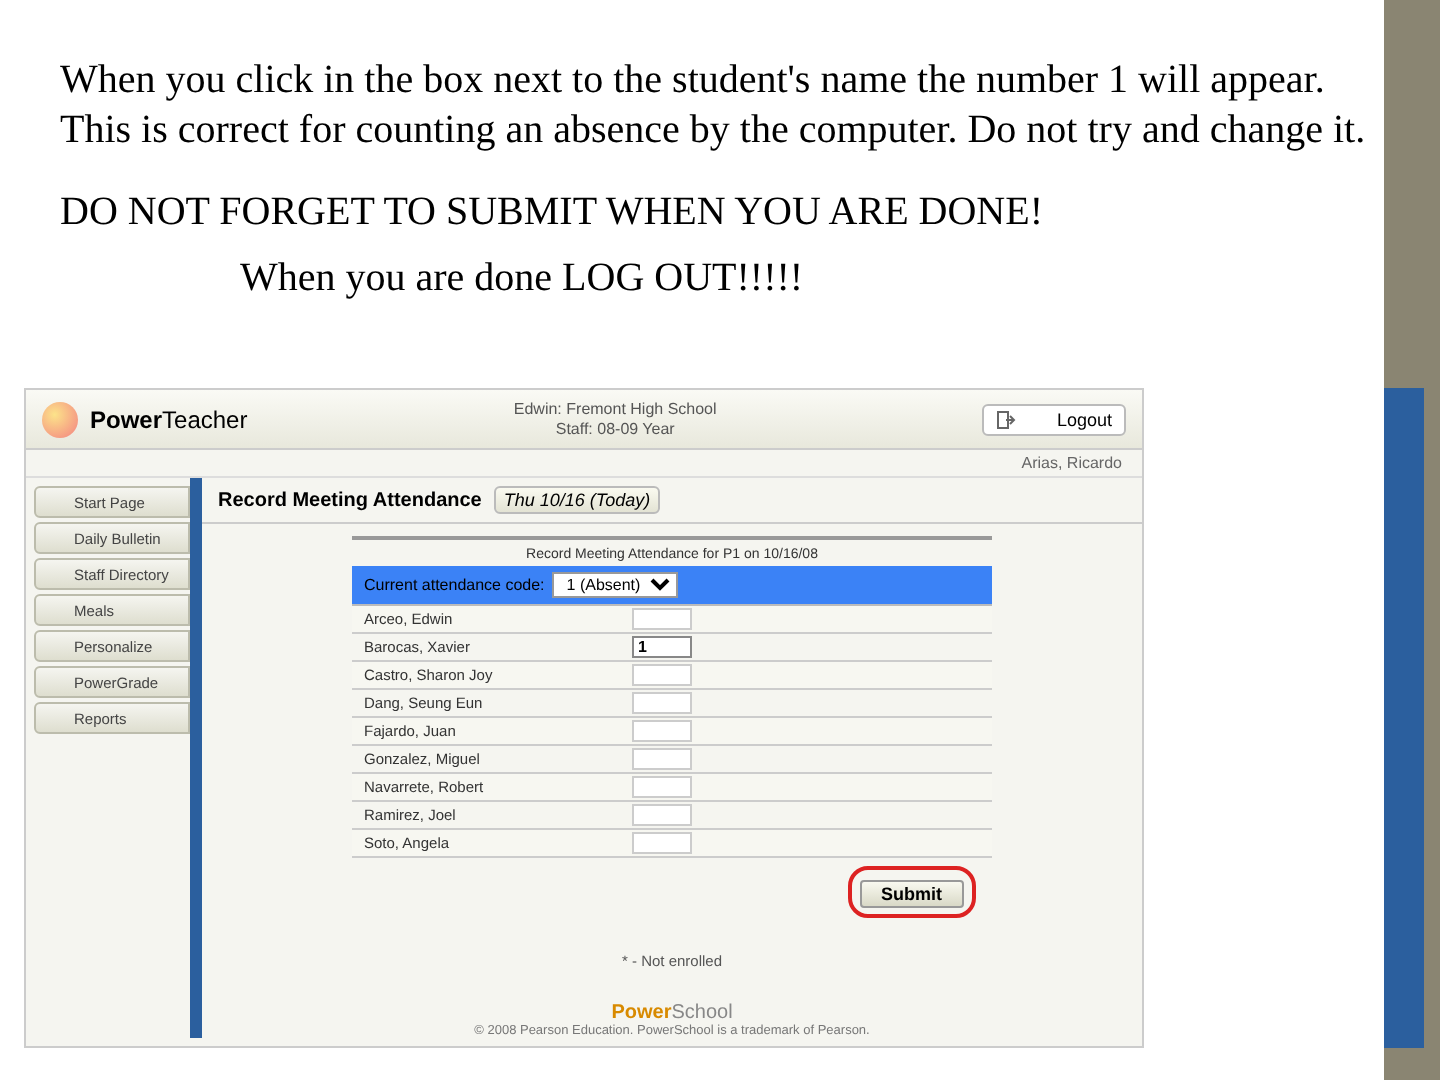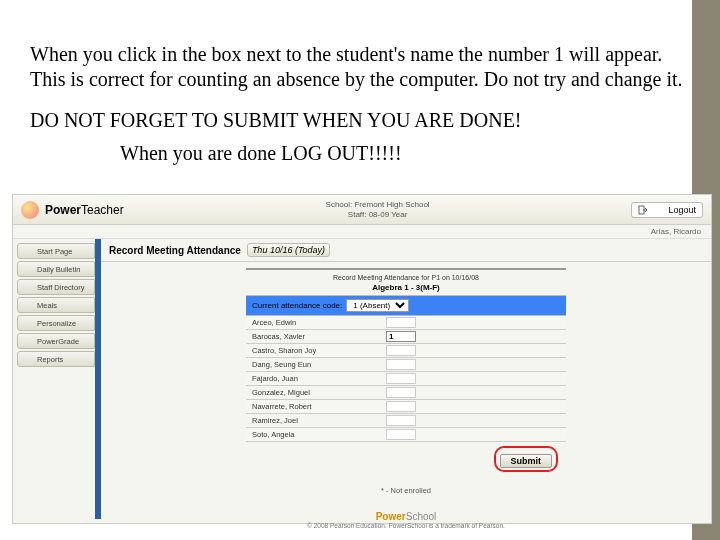--- a/index.html
+++ b/index.html
@@ -1,21 +1,21 @@
 <!DOCTYPE html>
 <html><head>
 <meta charset="utf-8">
 <style>
   * { box-sizing: border-box; margin: 0; padding: 0; }
   body { width: 720px; height: 540px; font-family: Arial, sans-serif; background: #fff; position: relative; overflow: hidden; }
   .right-stripe { position: absolute; right: 0; top: 0; width: 28px; height: 540px; background: #8a8572; }
-  .content { position: absolute; left: 30px; top: 28px; width: 660px; margin-top: 14px; }
+  .content { position: absolute; left: 30px; top: 28px; width: 660px; }
   .instruction { font-family: 'Times New Roman', serif; font-size: 20px; line-height: 1.25; margin-bottom: 16px; }
   .warning { font-family: 'Times New Roman', serif; font-size: 20px; line-height: 1.25; margin-bottom: 8px; }
-  .app-window { position: absolute; left: 12px; top: 194px; width: 700px; height: 330px; background: #f5f5f0; border: 1px solid #ccc; }
+  .app-window { position: absolute; left: 12px; top: 194px; width: 560px; height: 330px; background: #f5f5f0; border: 1px solid #ccc; }
   .blue-backfill { position: absolute; left: 692px; top: 194px; width: 20px; height: 330px; background: #2b5f9e; }
   .app-header { height: 30px; background: linear-gradient(#fafaf5,#e8e8dc); border-bottom: 1px solid #ccc; display: flex; align-items: center; padding: 0 8px; }
   .logo-ico { width: 18px; height: 18px; background: radial-gradient(circle at 35% 35%, #fce38a, #f38181); border-radius: 50%; margin-right: 6px; }
   .logo-txt { font-size: 12px; font-weight: bold; }
   .logo-txt .thin { font-weight: normal; }
   .header-center { flex: 1; text-align: center; font-size: 8px; color: #555; line-height: 1.2; }
   .logout-box { display: flex; align-items: center; gap: 20px; border: 1px solid #bbb; border-radius: 3px; padding: 2px 6px; background: #fff; font-size: 9px; }
   .logout-ico { width: 10px; height: 10px; }
   .user-row { font-size: 8px; color: #666; text-align: right; padding: 2px 10px; border-bottom: 1px solid #ddd; }
   .app-body { display: flex; height: calc(100% - 48px); }
@@ -58,21 +58,21 @@
   <p class="warning" style="padding-left:90px">When you are done LOG OUT!!!!!</p>
 </div>
 
 <div class="app-window">
   <div class="app-header">
     <div class="logo-ico"></div>
     <div class="logo-txt">
       <span>Power</span><span class="thin">Teacher</span>
     </div>
     <div class="header-center">
-      <div><span>School:</span> <span>Fremont High School</span></div>
+      <div><span>Edwin:</span> <span>Fremont High School</span></div>
       <div><span>Staff:</span> <span>08-09 Year</span></div>
     </div>
     <div class="logout-box">
       <svg class="logout-ico" viewBox="0 0 10 10">
           <rect x="1" y="1" width="5" height="8" fill="none" stroke="#666"></rect>
           <path d="M5 5 L9 5 M7 3 L9 5 L7 7" fill="none" stroke="#666"></path>
         </svg>
       <span>Logout</span>
     </div>
   </div>
@@ -103,21 +103,20 @@
     </div>
     <div class="linbar"></div>
     <div class="main">
       <div class="section-title">
         <span>Record Meeting Attendance</span>
         <span class="date-chip">Thu 10/16 (Today)</span>
       </div>
       <div class="form-area">
         <div class="att-box">
           <div class="att-caption">Record Meeting Attendance for P1 on 10/16/08</div>
-          <div class="class-name">Algebra 1 - 3(M-F)</div>
           <div class="code-row">
             <span>Current attendance code:</span>
             <select class="code-select"><option>1 (Absent)</option></select>
           </div>
           <div>
             <div class="student-row">
                 <span class="student-name">Arceo, Edwin</span>
                 <input class="student-input" value="" style="">
               </div>
             <div class="student-row">

